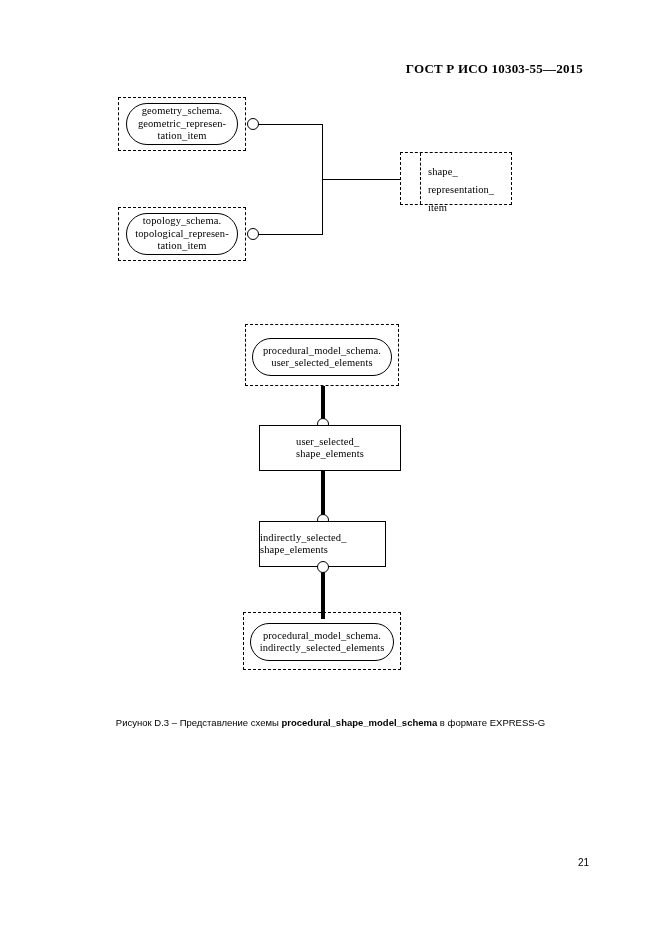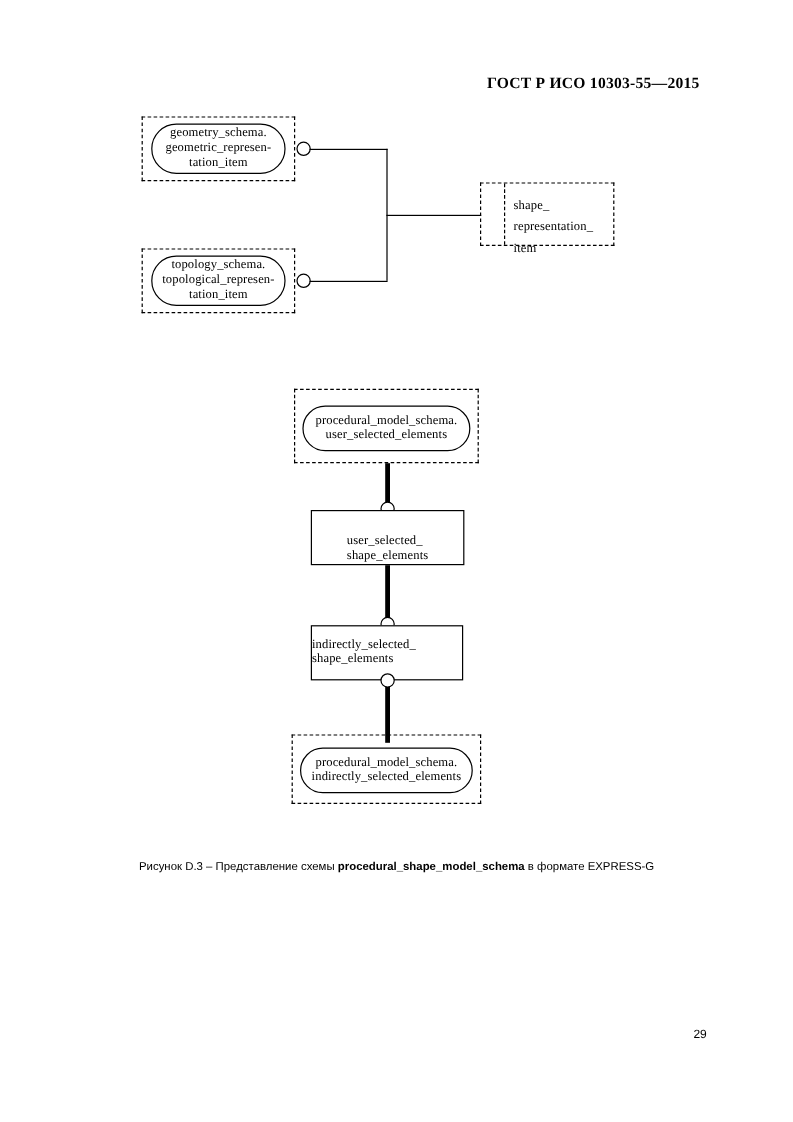--- a/index.html
+++ b/index.html
@@ -163,22 +163,22 @@
 
     <div class="dashed-box" style="left:245px; top:324px; width:154px; height:62px;"></div>
     <div class="rounded-entity" style="left:252px; top:338px; width:140px; height:38px; border-radius:19px;">
       <span class="entity-text">procedural_model_schema.
 user_selected_elements</span>
     </div>
 
     <div class="line-thick-v" style="left:321px; top:386px; height:39px;"></div>
     <div class="circle" style="left:317px; top:418px; width:12px; height:12px;"></div>
 
-    <div class="solid-box" style="left:259px; top:425px; width:128px; height:46px;
-                display:flex; align-items:flex-end; justify-content:center;">
+    <div class="solid-box" style="left:259px; top:425px; width:142px; height:46px;
+                display:flex; align-items:center; justify-content:center;">
       <span class="entity-text">user_selected_
 shape_elements</span>
     </div>
 
     <div class="line-thick-v" style="left:321px; top:471px; height:50px;"></div>
     <div class="circle" style="left:317px; top:514px; width:12px; height:12px;"></div>
 
     <div class="solid-box" style="left:259px; top:521px; width:127px; height:46px;
                 display:flex; align-items:center; justify-content:flex-start;">
       <span class="entity-text">indirectly_selected_
@@ -192,15 +192,15 @@
     <div class="rounded-entity" style="left:250px; top:623px; width:144px; height:38px; border-radius:19px;">
       <span class="entity-text">procedural_model_schema.
 indirectly_selected_elements</span>
     </div>
   </div>
 
   <div class="caption" style="top:689px;margin-top:28px;">
     <div><span>Рисунок  D.3 – Представление схемы </span><b>procedural_shape_model_schema</b><span> в формате EXPRESS-G</span></div>
   </div>
 
-  <div class="page-number">29</div>
+  <div class="page-number">21</div>
 
 </div>
 
 </body></html>

